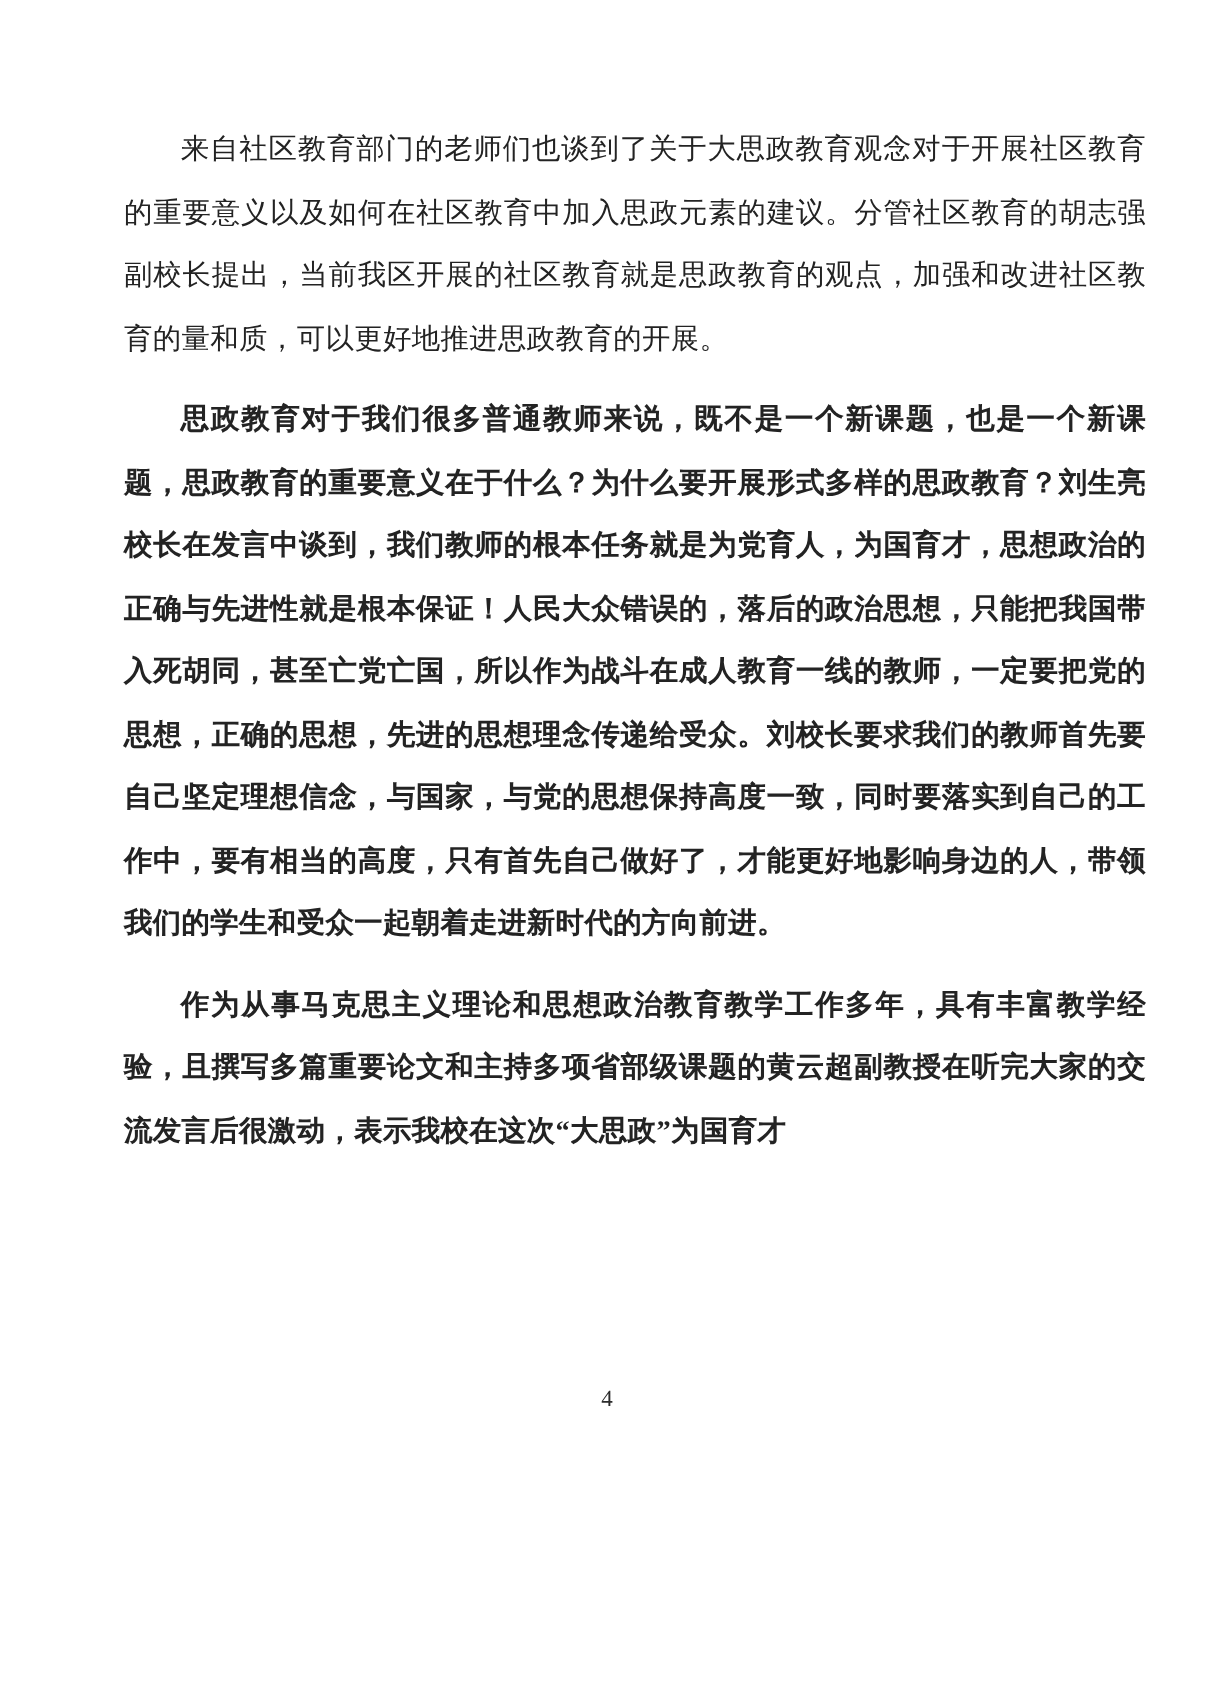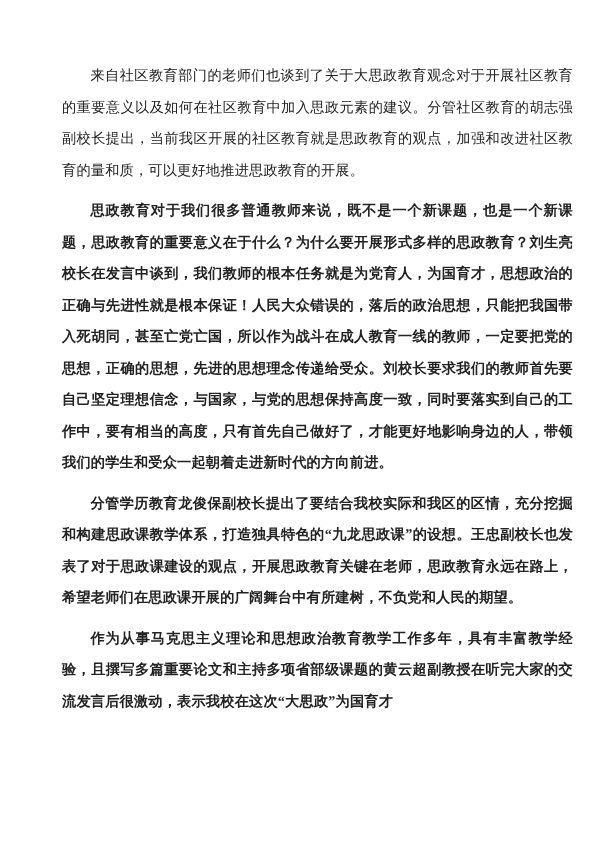--- a/index.html
+++ b/index.html
@@ -49,17 +49,16 @@
     font-family: "Liberation Serif", "DejaVu Serif", serif;
   }
 </style>
 </head>
 <body>
 
 <div id="page">
   <div class="doc-body">
     <p class="para">来自社区教育部门的老师们也谈到了关于大思政教育观念对于开展社区教育的重要意义以及如何在社区教育中加入思政元素的建议。分管社区教育的胡志强副校长提出，当前我区开展的社区教育就是思政教育的观点，加强和改进社区教育的量和质，可以更好地推进思政教育的开展。</p>
     <p class="para">思政教育对于我们很多普通教师来说，既不是一个新课题，也是一个新课题，思政教育的重要意义在于什么？为什么要开展形式多样的思政教育？刘生亮校长在发言中谈到，我们教师的根本任务就是为党育人，为国育才，思想政治的正确与先进性就是根本保证！人民大众错误的，落后的政治思想，只能把我国带入死胡同，甚至亡党亡国，所以作为战斗在成人教育一线的教师，一定要把党的思想，正确的思想，先进的思想理念传递给受众。刘校长要求我们的教师首先要自己坚定理想信念，与国家，与党的思想保持高度一致，同时要落实到自己的工作中，要有相当的高度，只有首先自己做好了，才能更好地影响身边的人，带领我们的学生和受众一起朝着走进新时代的方向前进。</p>
-    <p class="para">分管学历教育龙俊保副校长提出了要结合我校实际和我区的区情，充分挖掘和构建思政课教学体系，打造独具特色的“九龙思政课”的设想。王忠副校长也发表了对于思政课建设的观点，开展思政教育关键在老师，思政教育永远在路上，希望老师们在思政课开展的广阔舞台中有所建树，不负党和人民的期望。</p>
     <p class="para">作为从事马克思主义理论和思想政治教育教学工作多年，具有丰富教学经验，且撰写多篇重要论文和主持多项省部级课题的黄云超副教授在听完大家的交流发言后很激动，表示我校在这次“大思政”为国育才</p>
   </div>
   <div id="page-number">4</div>
 </div>
 
 </body></html>

